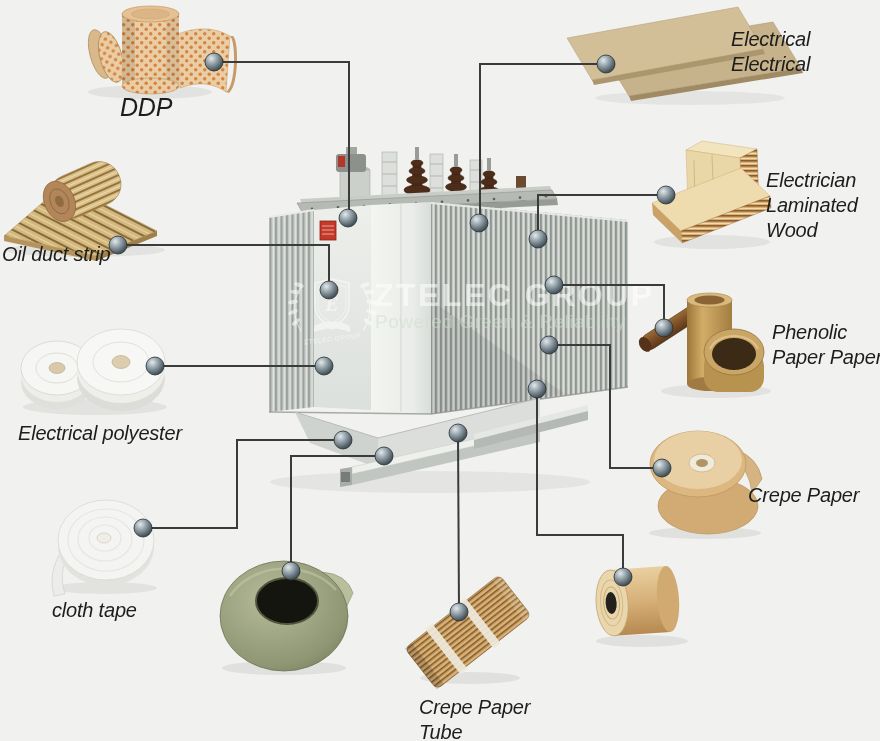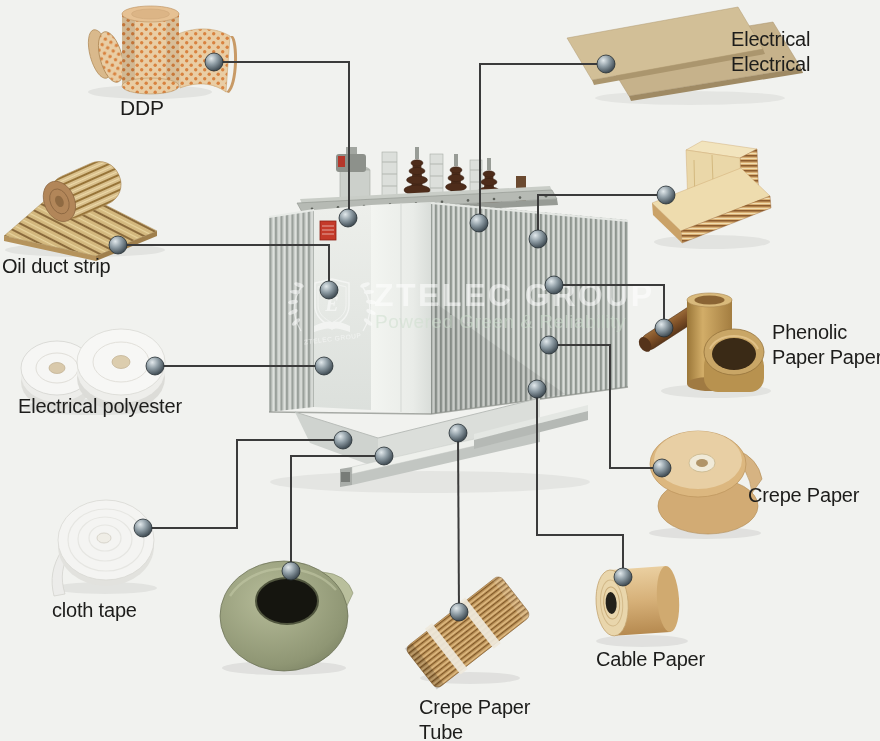--- a/index.html
+++ b/index.html
@@ -1,22 +1,22 @@
 <!DOCTYPE html>
 <html><head>
 <meta charset="utf-8">
 <style>
   html,body{margin:0;padding:0;background:#e8e8e6;}
   .stage{position:relative;width:880px;height:741px;background:#f1f2ef;
          font-family:"Liberation Sans",sans-serif;overflow:hidden;}
   svg.scene{position:absolute;left:0;top:0;}
   .lbl{position:absolute;font-size:20px;line-height:25px;color:#1d1d1b;
        letter-spacing:-0.2px;white-space:nowrap;}
-  .lbl span{display:block;}
-  .lbl-ddp{font-size:21px;}
+  .lbl span{display:block;font-style:italic;}
+  .lbl-ddp{font-size:25px;}
 </style>
 </head>
 <body>
 
 <div class="stage">
 
 <svg class="scene" width="880" height="741" viewBox="0 0 880 741">
 <defs>
   <radialGradient id="orb" cx="0.35" cy="0.3" r="0.85">
     <stop offset="0" stop-color="#e2e9ec"></stop>
@@ -380,37 +380,41 @@
 </g>
 </svg>
 
 <div class="lbl lbl-ddp" style="left:120px;top:95px">
   <span>DDP</span>
 </div>
 <div class="lbl" style="left:731px;top:27px">
   <span>Electrical</span>
   <span>Electrical</span>
 </div>
-<div class="lbl" style="left:2px;top:254px">
+<div class="lbl" style="left:2px;top:242px">
   <span>Oil duct strip</span>
+</div>
+<div class="lbl" style="left:766px;top:168px">
+  <span>Electrician</span>
+  <span>Laminated</span>
+  <span>Wood</span>
 </div>
 <div class="lbl" style="left:772px;top:320px">
   <span>Phenolic</span>
   <span>Paper Paper</span>
 </div>
-<div class="lbl" style="left:18px;top:394px">
+<div class="lbl" style="left:18px;top:421px">
   <span>Electrical polyester</span>
 </div>
 <div class="lbl" style="left:748px;top:483px">
   <span>Crepe Paper</span>
 </div>
 <div class="lbl" style="left:52px;top:598px">
   <span>cloth tape</span>
 </div>
 <div class="lbl" style="left:419px;top:695px">
   <span>Crepe Paper</span>
   <span>Tube</span>
 </div>
 <div class="lbl" style="left:596px;top:647px">
-  <span>Cable Paper</span>
 </div>
 
 </div>
 
 </body></html>

